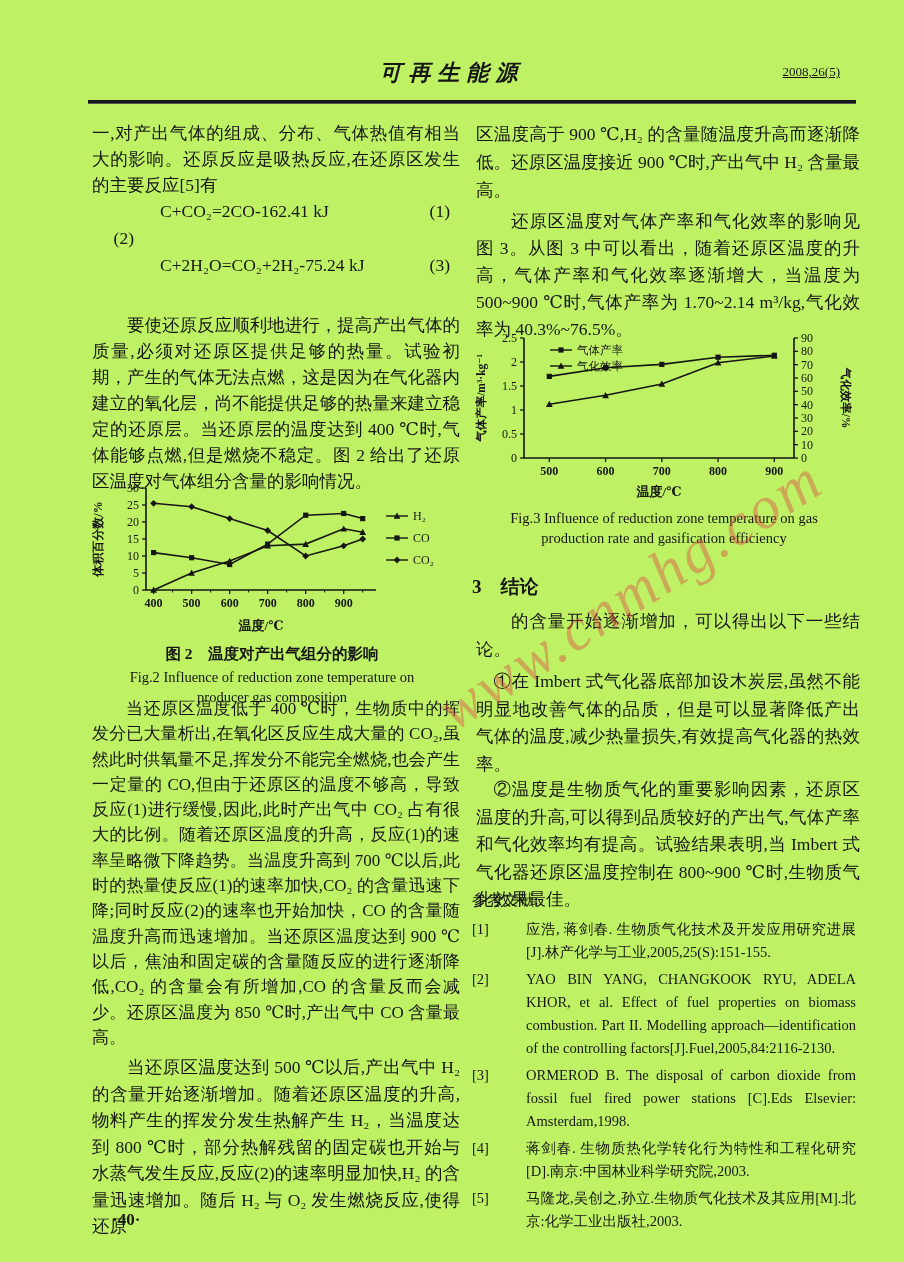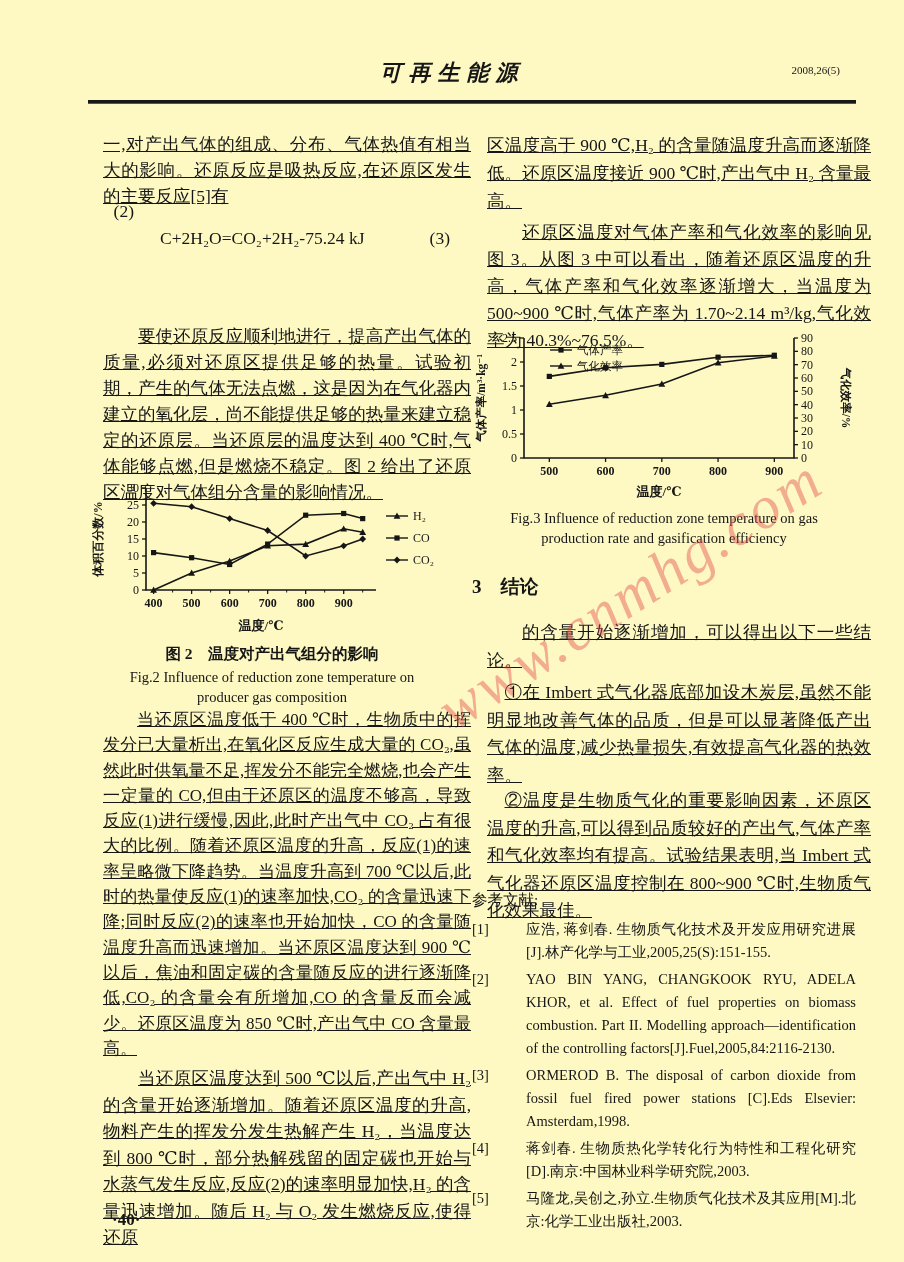--- a/index.html
+++ b/index.html
@@ -1,22 +1,22 @@
 <!DOCTYPE html>
 <html><head>
 <meta charset="utf-8">
 <style>
   html,body{margin:0;padding:0;background:#d8d8d4;}
-  .page{position:relative;width:904px;height:1262px;background:#fef9c3;
+  .page{position:relative;width:904px;height:1262px;background:#bef264;
         font-family:"Liberation Serif","DejaVu Serif",serif;color:#161616;overflow:hidden;}
   .abs{position:absolute;}
   .journal{font-size:22px;font-weight:bold;font-style:italic;letter-spacing:7px;}
-  .issue{font-size:11px;}
+  .issue{font-size:13px;text-decoration:underline;}
   .rule{height:3px;background:#181818;border-bottom:1px solid #555;}
-  p.body{margin:15px;font-size:17.5px;line-height:26px;text-align:justify;text-decoration:underline;}
+  p.body{margin:4px;font-size:17.5px;line-height:26px;text-align:justify;}
   .ind{text-indent:2em;}
   .eqs{font-size:17.5px;}
   .eqrow{display:flex;line-height:27px;}
   .eq-expr{flex:1;padding-left:72px;}
   .eq-num{width:46px;text-align:right;padding-right:6px;}
   .figblock{text-align:center;}
   .cap-zh{font-size:15.5px;font-weight:bold;margin-top:2px;}
   .cap-en{font-size:14.5px;line-height:20px;width:92%;margin:2px auto 0;}
   .sec-head{font-size:19px;font-weight:bold;margin:0;}
   .ref-head{font-size:15.5px;font-weight:normal;margin:0;}
@@ -36,20 +36,24 @@
 
   <div class="abs journal" style="left:0;top:58px;width:904px;text-align:center;">可再生能源</div>
   <div class="abs issue" style="right:64px;top:64px;">2008,26(5)</div>
   <div class="abs rule" style="left:88px;top:100px;width:768px;"></div>
 
   <div class="abs" style="left:88px;top:0;width:368px;">
 
     <p class="body abs" style="top:116px;width:368px;">一,对产出气体的组成、分布、气体热值有相当大的影响。还原反应是吸热反应,在还原区发生的主要反应[5]有</p>
 
     <div class="abs eqs" style="top:198px;width:368px;">
+      <div class="eqrow">
+        <span class="eq-expr">C+CO₂=2CO-162.41 kJ</span>
+        <span class="eq-num">(1)</span>
+      </div>
       <div class="eqrow">
         <span class="eq-num">(2)</span>
       </div>
       <div class="eqrow">
         <span class="eq-expr">C+2H₂O=CO₂+2H₂-75.24 kJ</span>
         <span class="eq-num">(3)</span>
       </div>
     </div>
 
     <p class="body ind abs" style="top:308px;width:368px;">要使还原反应顺利地进行，提高产出气体的质量,必须对还原区提供足够的热量。试验初期，产生的气体无法点燃，这是因为在气化器内建立的氧化层，尚不能提供足够的热量来建立稳定的还原层。当还原层的温度达到 400 ℃时,气体能够点燃,但是燃烧不稳定。图 2 给出了还原区温度对气体组分含量的影响情况。</p>

